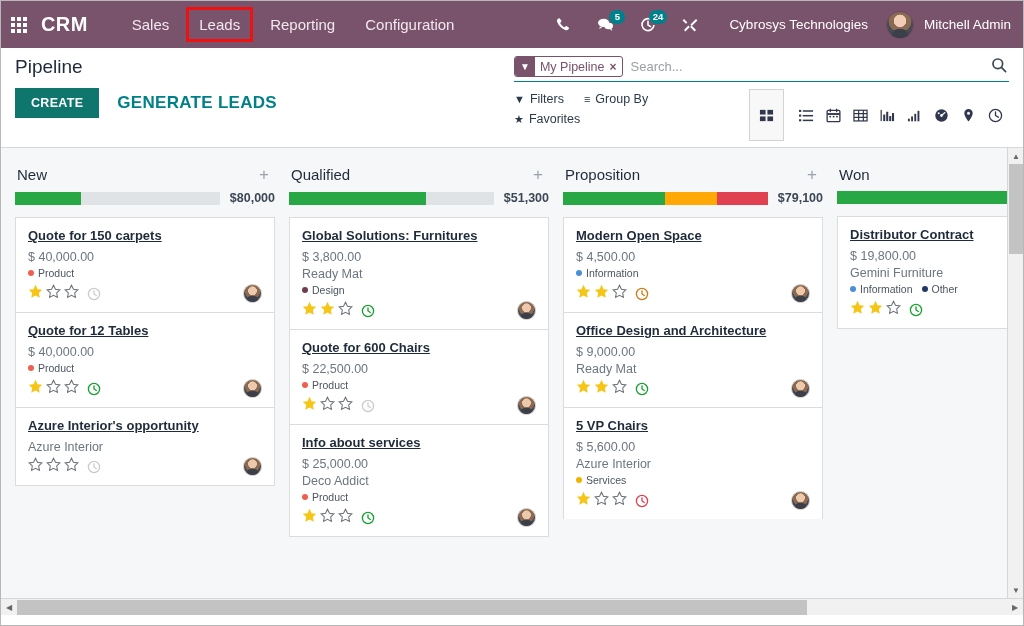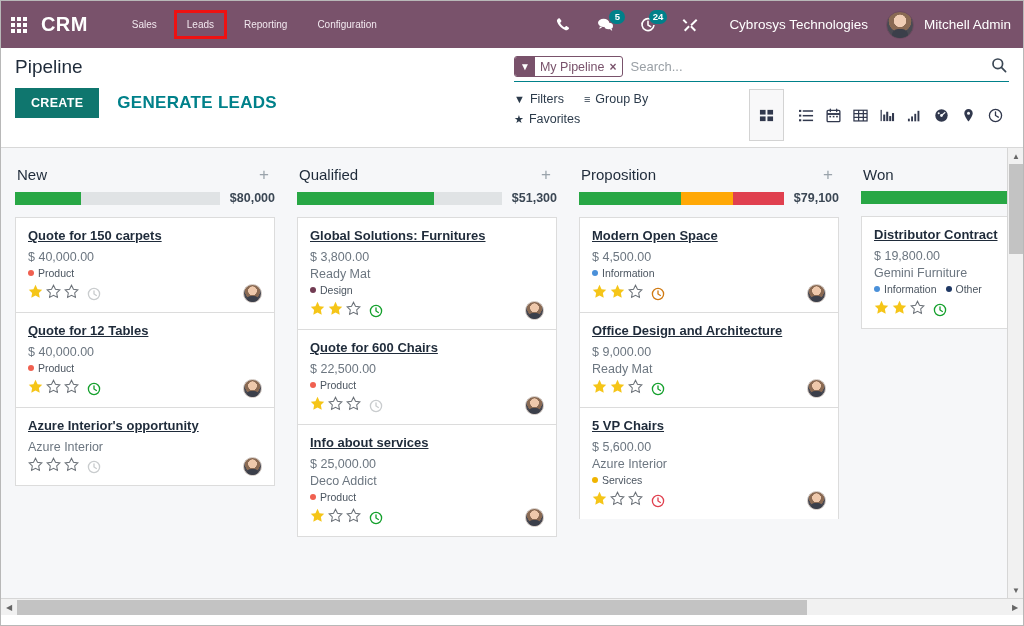--- a/index.html
+++ b/index.html
@@ -14,21 +14,21 @@
   
   .navbar {
     height: 47px; background: #79526b;
     display: flex; align-items: center;
     padding: 0 8px 0 10px; color: #ffffff;
     position: relative; z-index: 20;
   }
   .apps-grid { display: grid; grid-template-columns: repeat(3, 4px); grid-template-rows: repeat(3, 4px); gap: 2px; margin-right: 14px; cursor: pointer; }
   .apps-grid i { background: #ffffff; display: block; width: 4px; height: 4px; }
   .brand { font-size: 20px; font-weight: bold; letter-spacing: .4px; margin-right: 34px; cursor: pointer; }
-  .menu-item { font-size: 10px; color: #f2e8ef; padding: 6px 10px; margin-right: 10px; cursor: pointer; white-space: nowrap; }
+  .menu-item { font-size: 15px; color: #f2e8ef; padding: 6px 10px; margin-right: 10px; cursor: pointer; white-space: nowrap; }
   .menu-item.boxed { outline: 3px solid #ee1111; outline-offset: 0px; }
   .nav-spacer { flex: 1; }
   .nav-ico { position: relative; margin: 0 13px; cursor: pointer; display: flex; align-items: center; }
   .nav-ico svg { display: block; }
   .badge {
     position: absolute; top: -7px; right: -11px;
     background: #00808a; color: #fff; font-size: 9.5px; font-weight: bold;
     border-radius: 9px; padding: 1px 4px 1px 4px; min-width: 16px; text-align: center; line-height: 12px;
   }
   .company { font-size: 13.5px; margin: 0 18px 0 18px; color: #ffffff; white-space: nowrap; cursor: pointer; }
@@ -70,21 +70,21 @@
   .f-item .gl { margin-right: 5px; font-size: 11px; }
   .view-switch { display: flex; align-items: center; margin-left: 5px; }
   .vs-btn { width: 27px; height: 52px; display: flex; align-items: center; justify-content: center; cursor: pointer; color: #31384d; }
   .vs-btn.active { border: 1px solid #d3d3d3; background: #f8f8f9; width: 35px; }
   .vs-btn svg { display: block; }
   .vs-gap { width: 9px; }
 
   
   .kanban-area { background: #f6f7f9; height: 450px; position: relative; overflow: hidden; }
   .columns { display: flex; padding: 12px 0 0 14px; height: 100%; }
-  .col { width: 260px; margin-right: 22px; flex-shrink: 0; display: flex; flex-direction: column; }
+  .col { width: 260px; margin-right: 14px; flex-shrink: 0; display: flex; flex-direction: column; }
   .col-head { display: flex; align-items: center; justify-content: space-between; padding: 6px 2px 8px 2px; }
   .col-title { font-size: 15px; color: #1f2b3a; font-weight: normal; }
   .col-plus { color: #9aa3ab; font-size: 17px; cursor: pointer; line-height: 12px; padding: 0 4px; }
   .col-progress { display: flex; align-items: center; margin-bottom: 12px; }
   .pbar { flex: 1; height: 13px; background: #e0e3e5; display: flex; overflow: hidden; }
   .pseg { height: 100%; }
   .ptotal { font-size: 12.5px; color: #3b4754; font-weight: bold; margin-left: 10px; white-space: nowrap; }
   .cards { }
   .card { background: #ffffff; border: 1px solid #dcdcdc; border-bottom: none; padding: 10px 12px 9px 12px; cursor: pointer; }
   .card.last { border-bottom: 1px solid #dcdcdc; }

